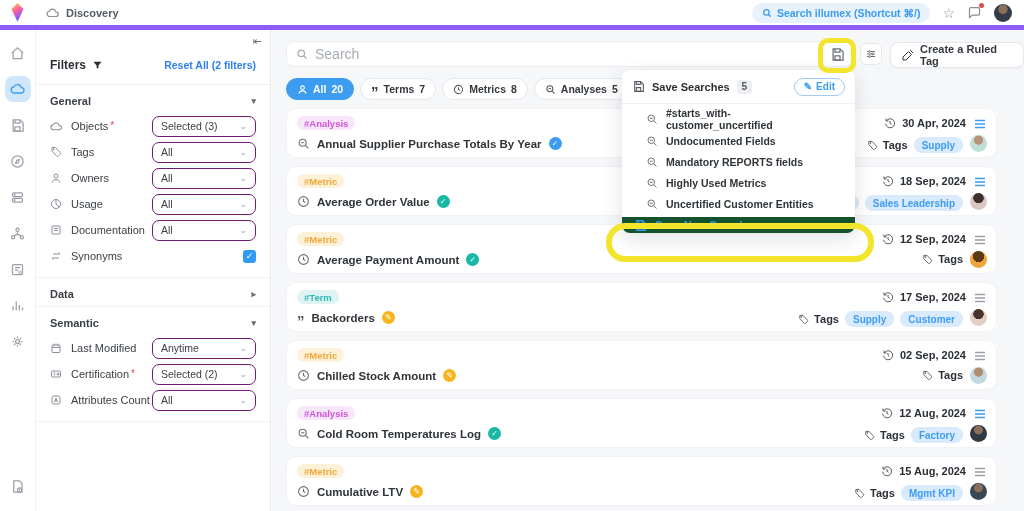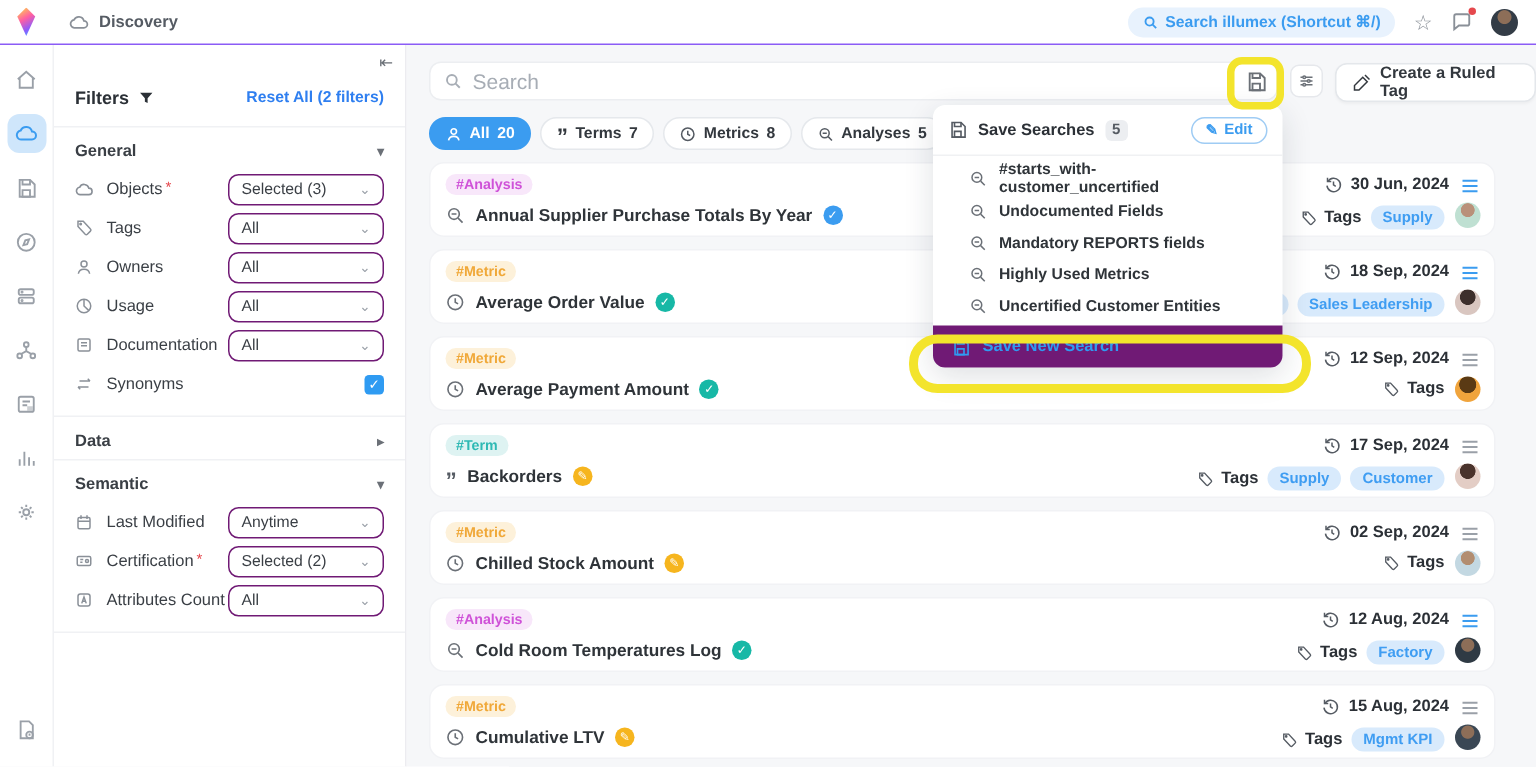--- a/index.html
+++ b/index.html
@@ -1,20 +1,20 @@
 <!DOCTYPE html>
 <html><head>
 <meta charset="utf-8">
 <style>
   *{box-sizing:border-box;margin:0;padding:0}
   html,body{width:1024px;height:511px}
   body{position:relative;font-family:"Liberation Sans",sans-serif;background:#fff;overflow:hidden;color:#3a3f45}
   svg{display:block}
   
-  .topbar{position:absolute;left:0;top:0;width:1024px;height:30px;background:#fff;border-bottom:1px solid #8b5cf6;display:flex;align-items:center;z-index:10}
+  .topbar{position:absolute;left:0;top:0;width:1024px;height:30px;background:#fff;border-bottom:5px solid #8b5cf6;display:flex;align-items:center;z-index:10}
   .logo{width:13px;height:19px;margin-left:11px;background:linear-gradient(150deg,#ffd24a 5%,#ff5fa2 40%,#8a5cff 72%,#3bc1ff);clip-path:polygon(50% 0,96% 32%,50% 100%,4% 32%);border-radius:3px}
   .appname{display:flex;align-items:center;gap:6px;margin-left:22px;font-size:11px;font-weight:600;color:#555b63}
   .tb-right{margin-left:auto;display:flex;align-items:center;gap:12px;margin-right:12px}
   .gsearch{display:flex;align-items:center;gap:5px;background:#e8f2fd;border-radius:11px;height:20px;padding:0 10px;font-size:10.5px;font-weight:600;color:#3b9cf0;cursor:pointer}
   .tbicon{color:#8a9098;position:relative}
   .dot{position:absolute;top:-2px;right:-2px;width:5px;height:5px;background:#e5484d;border-radius:50%}
   .avatar{width:18px;height:18px;border-radius:50%;background:radial-gradient(circle at 50% 30%,#8d6e58 28%,#333c46 32%)}
   
   .rail{position:absolute;left:0;top:30px;width:36px;height:481px;background:#fff;border-right:1px solid #f0f1f4;display:flex;flex-direction:column;align-items:center;padding-top:10px;z-index:5}
   .ric{width:26px;height:26px;display:flex;align-items:center;justify-content:center;color:#9aa0a8;margin-bottom:10px;border-radius:8px;cursor:pointer}
@@ -80,21 +80,21 @@
   
   .spanel{position:absolute;left:351px;top:40px;width:233px;background:#fff;border-radius:8px;box-shadow:0 6px 20px rgba(30,40,60,.14);z-index:30}
   .sp-head{height:33px;display:flex;align-items:center;gap:7px;padding:0 10px}
   .sp-title{font-size:11px;font-weight:700;color:#2b3036}
   .sp-cnt{background:#eceef1;border-radius:4px;min-width:15px;height:14px;display:flex;align-items:center;justify-content:center;font-size:10px;font-weight:600;color:#555b63;padding:0 4px}
   .sp-edit{margin-left:auto;height:18px;border:1px solid #9fccf4;border-radius:10px;display:flex;align-items:center;gap:4px;padding:0 9px;font-size:10px;font-weight:600;color:#3b9cf0;cursor:pointer}
   .sp-div{border:none;border-top:1px solid #f0f1f3}
   .sp-items{height:113px;display:flex;flex-direction:column;padding:3px 12px}
   .sp-item{flex:1;display:flex;align-items:center;gap:8px;padding:0 12px;font-size:10.5px;font-weight:600;color:#2f3439;cursor:pointer}
   .sp-item .sicon{color:#6b7077;display:flex}
-  .sp-new{height:28px;background:#701a75;border-radius:0 0 8px 8px;display:flex;align-items:center;gap:8px;padding:0 12px;font-size:11px;font-weight:600;color:#2f9bf2;cursor:pointer}
+  .sp-new{height:16px;background:#14532d;border-radius:0 0 8px 8px;display:flex;align-items:center;gap:8px;padding:0 12px;font-size:11px;font-weight:600;color:#2f9bf2;cursor:pointer}
   
   .ring{position:absolute;border:5px solid #f3e42c;border-radius:10px;pointer-events:none;z-index:40}
   .ring1{left:547px;top:8px;width:38px;height:35px}
   .ring2{left:335px;top:193px;width:268px;height:39px;border-width:6px;border-radius:19px}
 </style>
 </head>
 <body>
 
 <div class="topbar">
   <div class="logo"></div>
@@ -420,21 +420,21 @@
         <span class="ttl">Annual Supplier Purchase Totals By Year</span>
         <span class="stbadge st-blue">✓</span>
       </div>
     <div class="drow">
         <span class="hicon">
           <svg width="12" height="12" viewBox="0 0 24 24" fill="none" stroke="currentColor" stroke-width="2">
             <path d="M4.5 8A9 9 0 113.3 13.5"></path>
             <path d="M4 3v5h5M12 8v4.5l3 2"></path>
           </svg>
         </span>
-        <span>30 Jun, 2024</span>
+        <span>30 Apr, 2024</span>
       </div>
     <span class="burger blue">
         <svg width="12" height="10" viewBox="0 0 24 20" fill="none" stroke="currentColor" stroke-width="2.6">
           <path d="M2 3h20M2 10h20M2 17h20"></path>
         </svg>
       </span>
     <div class="tagrow">
         <span class="taglabel">
           <span class="tgi">
             <svg width="11" height="11" viewBox="0 0 24 24" fill="none" stroke="currentColor" stroke-width="2">

